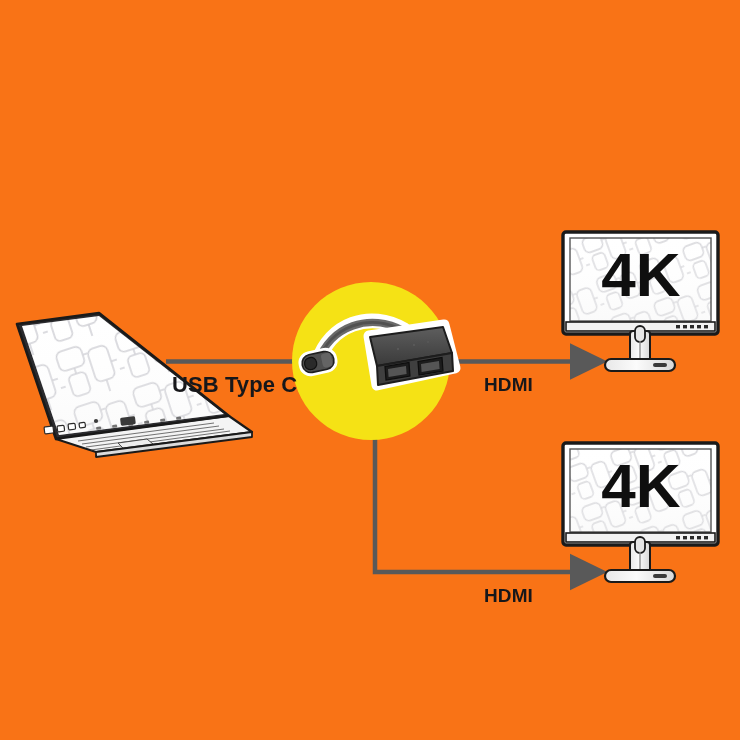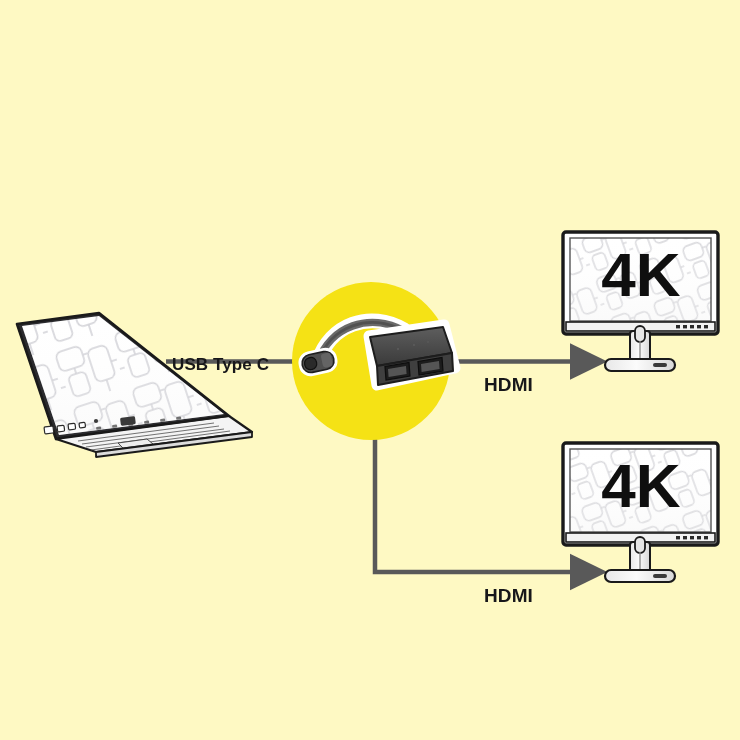--- a/index.html
+++ b/index.html
@@ -12,40 +12,40 @@
     height: 740px;
     position: relative;
     overflow: hidden;
     font-family: "Liberation Sans", sans-serif;
   }
   #stage {
     position: absolute;
     left: 0; top: 0;
     width: 740px;
     height: 740px;
-    background: #fef9c3;
+    background: #f97316;
   }
   .svg-layer {
     position: absolute;
     left: 0; top: 0;
     width: 740px;
     height: 740px;
   }
   .label {
     position: absolute;
     font-family: "Liberation Sans", sans-serif;
     font-weight: bold;
     color: #17171a;
     white-space: nowrap;
     letter-spacing: 0.1px;
   }
   #label-usbc {
     left: 172px;
-    top: 355px;
-    font-size: 17px;
+    top: 372px;
+    font-size: 22px;
   }
   #label-hdmi-top {
     left: 484px;
     top: 374px;
     font-size: 19px;
   }
   #label-hdmi-bottom {
     left: 484px;
     top: 585px;
     font-size: 19px;

